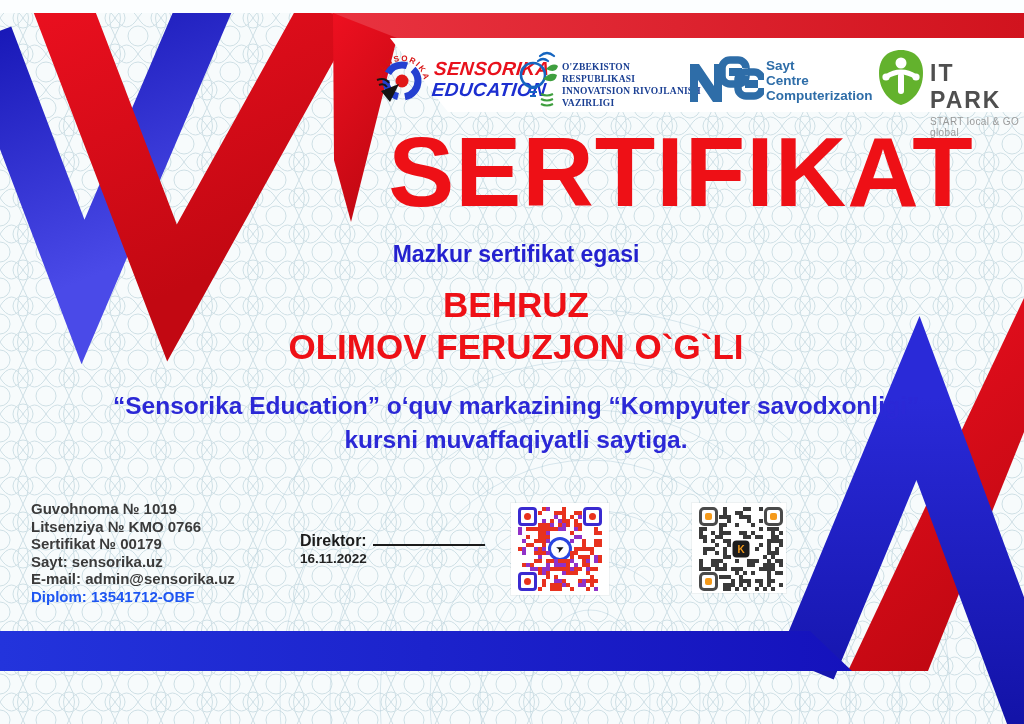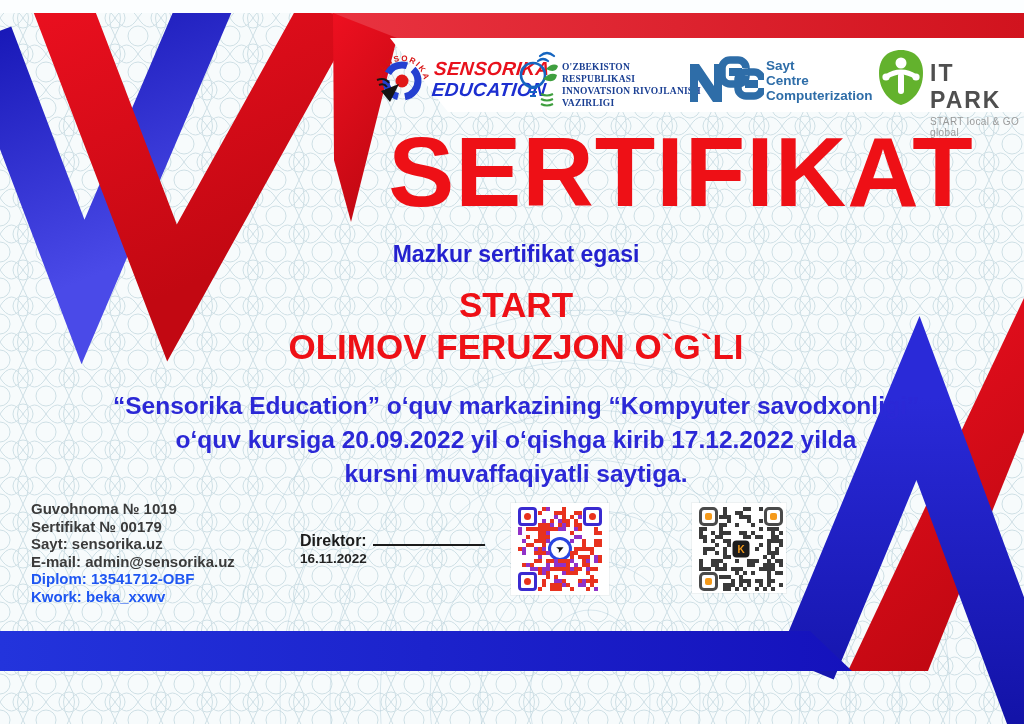--- a/index.html
+++ b/index.html
@@ -178,35 +178,34 @@
       <circle cx="39" cy="28" r="3.6" fill="#ffffff"></circle>
     <rect x="21" y="24" width="6" height="21" rx="3" fill="#ffffff"></rect>
   </svg>
   <div class="abs itpark-text">
     <div class="t1">IT PARK</div>
     <div class="t2">START local &amp; GO global</div>
   </div>
 
   <div class="abs title">SERTIFIKAT</div>
   <div class="abs subtitle">Mazkur sertifikat egasi</div>
-  <div class="abs name1">START</div>
+  <div class="abs name1">BEHRUZ</div>
   <div class="abs name2">OLIMOV FERUZJON O`G`LI</div>
   <div class="abs body-par">
     <div>“Sensorika Education” o‘quv markazining “Kompyuter savodxonligi”</div>
-    <div>o‘quv kursiga 20.09.2022 yil o‘qishga kirib 17.12.2022 yilda</div>
     <div>kursni muvaffaqiyatli saytiga.</div>
   </div>
 
   <div class="abs details">
     <div>Guvohnoma № 1019</div>
+    <div>Litsenziya № KMO 0766</div>
     <div>Sertifikat № 00179</div>
     <div>Sayt: sensorika.uz</div>
     <div>E-mail: admin@sensorika.uz</div>
     <div class="blue">Diplom: 13541712-OBF</div>
-    <div class="blue">Kwork: beka_xxwv</div>
   </div>
 
   <div class="abs sign">
     <span>Direktor:</span><span class="rule"></span>
   </div>
   <div class="abs sign-date">16.11.2022</div>
 
   <div class="qr qr1">
     <div class="qr-grid">
       <div class="finder f-tl">

